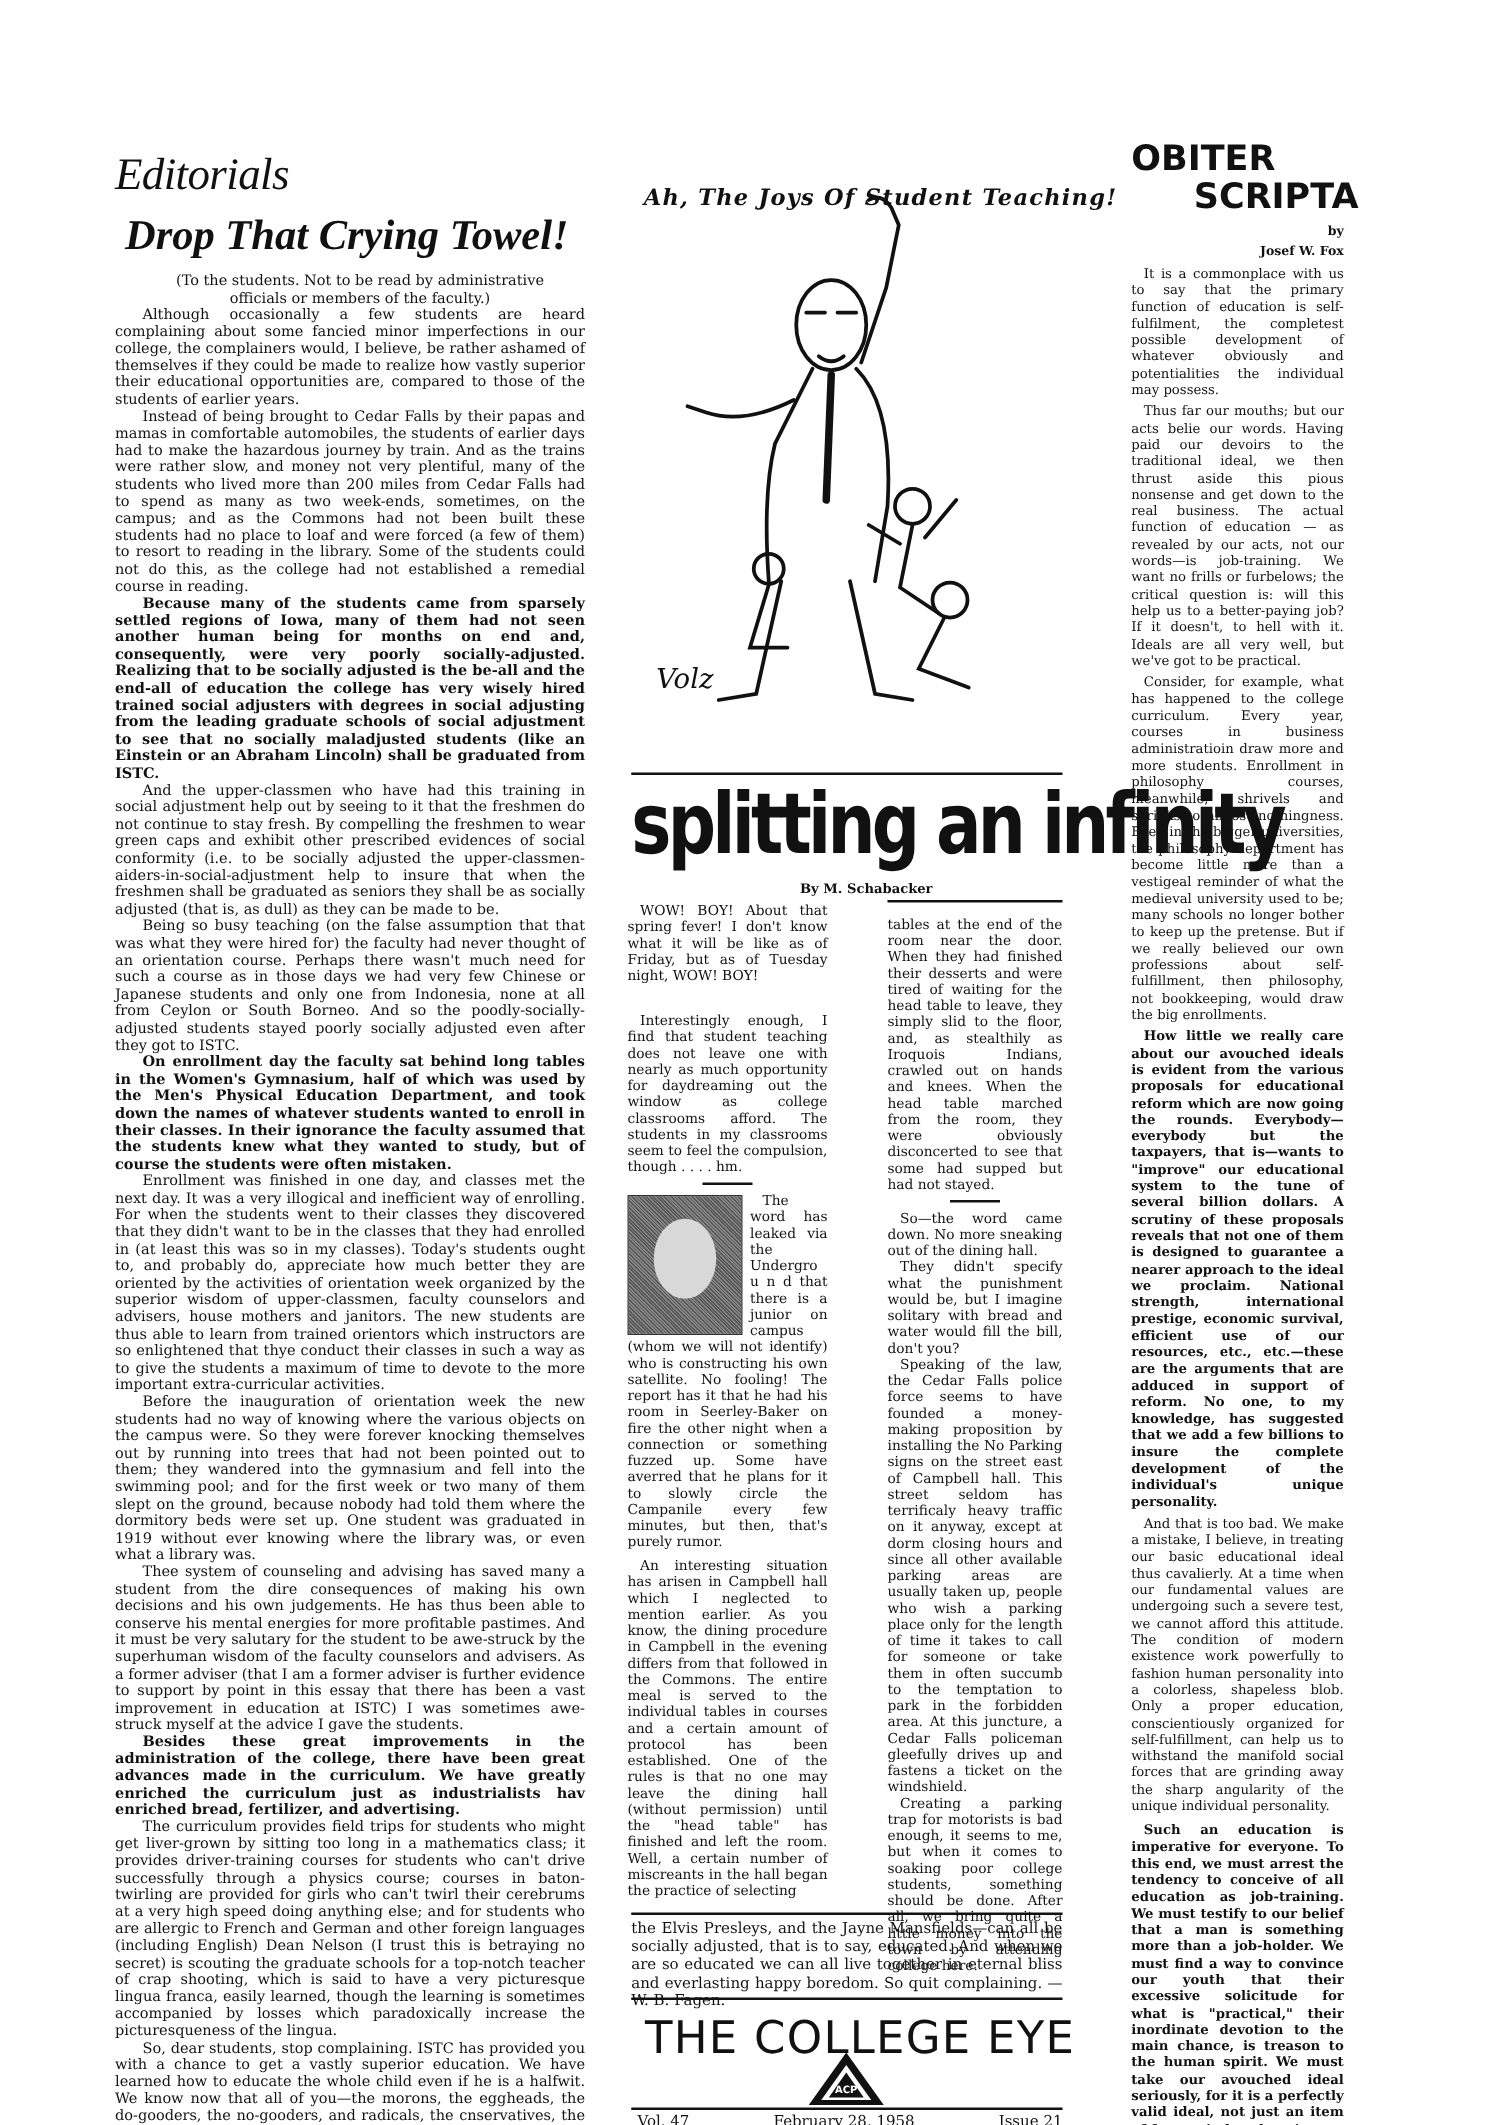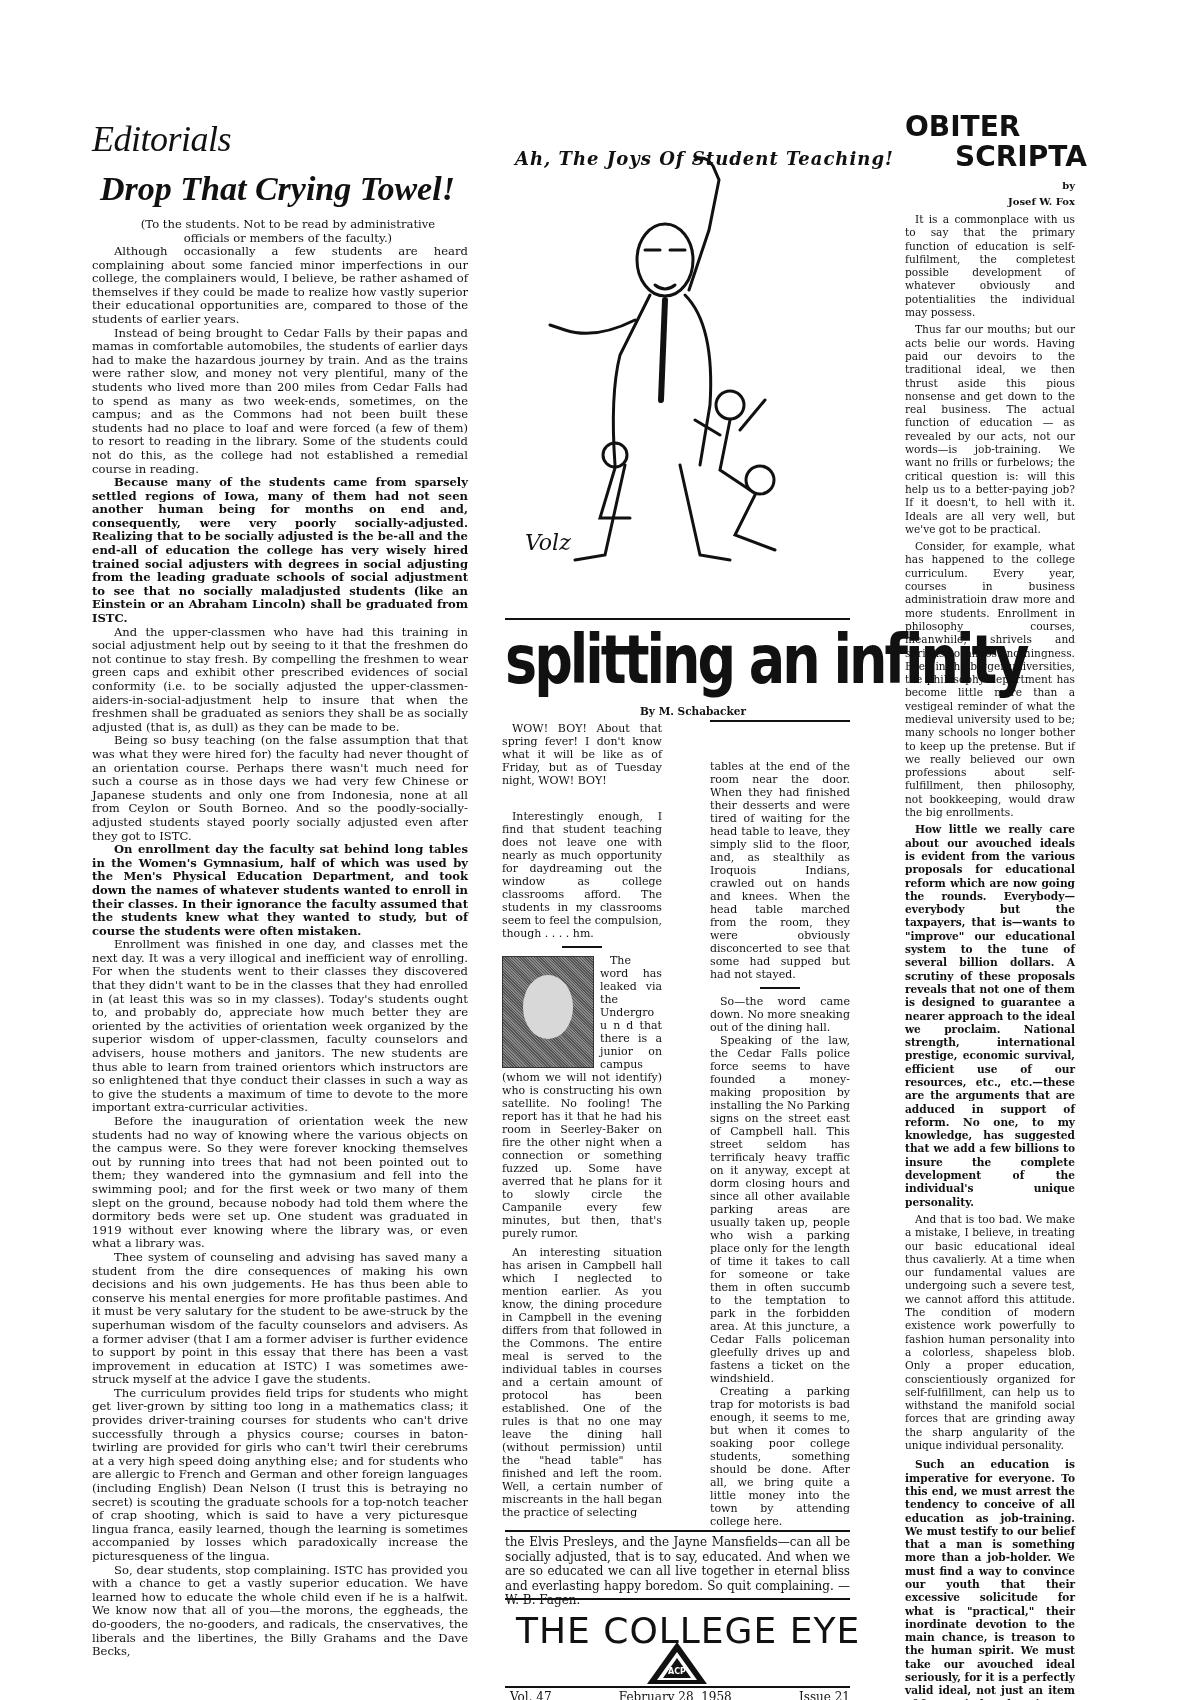--- a/index.html
+++ b/index.html
@@ -12,21 +12,21 @@
   .masthead-left { left:92px; top:118px; font-family:"Liberation Serif", serif; font-style:italic; font-size:36px; letter-spacing:-0.5px; }
   .drop-title { left:100px; top:170px; font-family:"Liberation Serif", serif; font-style:italic; font-weight:bold; font-size:34px; }
   .sub-note { left:118px; top:218px; width:340px; font-size:11.6px; line-height:13.6px; text-align:center; }
   .left-col { left:92px; top:245px; width:376px; }
   .cartoon-title { left:515px; top:128px; font-family:"DejaVu Serif", serif; font-style:italic; font-weight:bold; font-size:18px; letter-spacing:1px;margin-top:20px; }
   .cartoon { left:505px; top:150px; width:340px; height:435px; }
   .rule { background:#111; height:2px; }
   .split-title { left:505px; top:620px; font-family:"DejaVu Sans", sans-serif; font-weight:bold; font-size:54px; letter-spacing:-3px; transform:scaleY(1.25); transform-origin:top left; }
   .byline { left:640px; top:705px; font-size:10.5px; font-weight:bold; }
   .mid-col-a { left:502px; top:720px; width:160px; }
-  .mid-col-b { left:710px; top:760px; width:140px; }
+  .mid-col-b { left:710px; top:733px; width:140px; }
   .photo { background:repeating-linear-gradient(45deg,#888 0 1px,#555 1px 2px); border:1px solid #333; }
   .photo-face { position:absolute; border-radius:50%; background:#d8d8d8; }
   .right-col { left:905px; top:213px; width:170px; }
   .obiter { left:905px; top:112px; font-family:"DejaVu Sans", sans-serif; font-weight:bold; font-size:28px; line-height:30px; }
   .fagen { left:505px; top:1535px; width:345px; font-size:12px; line-height:14.5px; text-align:justify; }
   .collegeeye { left:516px; top:1610px; font-family:"DejaVu Sans", sans-serif; font-size:36px; letter-spacing:1px; }
   .voline { left:510px; top:1690px; width:340px; display:flex; justify-content:space-between; font-size:12px; }
 </style>
 </head>
 <body>
@@ -37,20 +37,21 @@
 <div class="abs col-text left-col">
   <p>Although occasionally a few students are heard complaining about some fancied minor imperfections in our college, the complainers would, I believe, be rather ashamed of themselves if they could be made to realize how vastly superior their educational opportunities are, compared to those of the students of earlier years.</p>
   <p>Instead of being brought to Cedar Falls by their papas and mamas in comfortable automobiles, the students of earlier days had to make the hazardous journey by train. And as the trains were rather slow, and money not very plentiful, many of the students who lived more than 200 miles from Cedar Falls had to spend as many as two week-ends, sometimes, on the campus; and as the Commons had not been built these students had no place to loaf and were forced (a few of them) to resort to reading in the library. Some of the students could not do this, as the college had not established a remedial course in reading.</p>
   <p class="bold">Because many of the students came from sparsely settled regions of Iowa, many of them had not seen another human being for months on end and, consequently, were very poorly socially-adjusted. Realizing that to be socially adjusted is the be-all and the end-all of education the college has very wisely hired trained social adjusters with degrees in social adjusting from the leading graduate schools of social adjustment to see that no socially maladjusted students (like an Einstein or an Abraham Lincoln) shall be graduated from ISTC.</p>
   <p>And the upper-classmen who have had this training in social adjustment help out by seeing to it that the freshmen do not continue to stay fresh. By compelling the freshmen to wear green caps and exhibit other prescribed evidences of social conformity (i.e. to be socially adjusted the upper-classmen-aiders-in-social-adjustment help to insure that when the freshmen shall be graduated as seniors they shall be as socially adjusted (that is, as dull) as they can be made to be.</p>
   <p>Being so busy teaching (on the false assumption that that was what they were hired for) the faculty had never thought of an orientation course. Perhaps there wasn't much need for such a course as in those days we had very few Chinese or Japanese students and only one from Indonesia, none at all from Ceylon or South Borneo. And so the poodly-socially-adjusted students stayed poorly socially adjusted even after they got to ISTC.</p>
   <p class="bold">On enrollment day the faculty sat behind long tables in the Women's Gymnasium, half of which was used by the Men's Physical Education Department, and took down the names of whatever students wanted to enroll in their classes. In their ignorance the faculty assumed that the students knew what they wanted to study, but of course the students were often mistaken.</p>
   <p>Enrollment was finished in one day, and classes met the next day. It was a very illogical and inefficient way of enrolling. For when the students went to their classes they discovered that they didn't want to be in the classes that they had enrolled in (at least this was so in my classes). Today's students ought to, and probably do, appreciate how much better they are oriented by the activities of orientation week organized by the superior wisdom of upper-classmen, faculty counselors and advisers, house mothers and janitors. The new students are thus able to learn from trained orientors which instructors are so enlightened that thye conduct their classes in such a way as to give the students a maximum of time to devote to the more important extra-curricular activities.</p>
   <p>Before the inauguration of orientation week the new students had no way of knowing where the various objects on the campus were. So they were forever knocking themselves out by running into trees that had not been pointed out to them; they wandered into the gymnasium and fell into the swimming pool; and for the first week or two many of them slept on the ground, because nobody had told them where the dormitory beds were set up. One student was graduated in 1919 without ever knowing where the library was, or even what a library was.</p>
   <p>Thee system of counseling and advising has saved many a student from the dire consequences of making his own decisions and his own judgements. He has thus been able to conserve his mental energies for more profitable pastimes. And it must be very salutary for the student to be awe-struck by the superhuman wisdom of the faculty counselors and advisers. As a former adviser (that I am a former adviser is further evidence to support by point in this essay that there has been a vast improvement in education at ISTC) I was sometimes awe-struck myself at the advice I gave the students.</p>
+  <p class="bold">Besides these great improvements in the administration of the college, there have been great advances made in the curriculum. We have greatly enriched the curriculum just as industrialists hav enriched bread, fertilizer, and advertising.</p>
   <p>The curriculum provides field trips for students who might get liver-grown by sitting too long in a mathematics class; it provides driver-training courses for students who can't drive successfully through a physics course; courses in baton-twirling are provided for girls who can't twirl their cerebrums at a very high speed doing anything else; and for students who are allergic to French and German and other foreign languages (including English) Dean Nelson (I trust this is betraying no secret) is scouting the graduate schools for a top-notch teacher of crap shooting, which is said to have a very picturesque lingua franca, easily learned, though the learning is sometimes accompanied by losses which paradoxically increase the picturesqueness of the lingua.</p>
   <p>So, dear students, stop complaining. ISTC has provided you with a chance to get a vastly superior education. We have learned how to educate the whole child even if he is a halfwit. We know now that all of you—the morons, the eggheads, the do-gooders, the no-gooders, and radicals, the cnservatives, the liberals and the libertines, the Billy Grahams and the Dave Becks,</p>
 </div>
 
 <div class="abs cartoon-title">Ah, The Joys Of Student Teaching!</div>
 <div class="abs cartoon">
   <svg width="340" height="435" viewBox="0 0 340 435">
     <g fill="none" stroke="#111" stroke-width="3" stroke-linecap="round">
 
       <path d="M190 10 q10 -6 18 6 l6 14 q-4 20 -10 50 l-20 60"></path>
@@ -90,20 +91,21 @@
     <div class="photo-face" style="left:20px; top:18px; width:50px; height:64px;"></div>
   </div>
   <p style="text-indent:10px;">The word has leaked via the Undergro u n d that there is a junior on campus (whom we will not identify) who is constructing his own satellite. No fooling! The report has it that he had his room in Seerley-Baker on fire the other night when a connection or something fuzzed up. Some have averred that he plans for it to slowly circle the Campanile every few minutes, but then, that's purely rumor.</p>
   <p style="text-indent:10px; margin-top:6px;">An interesting situation has arisen in Campbell hall which I neglected to mention earlier. As you know, the dining procedure in Campbell in the evening differs from that followed in the Commons. The entire meal is served to the individual tables in courses and a certain amount of protocol has been established. One of the rules is that no one may leave the dining hall (without permission) until the "head table" has finished and left the room. Well, a certain number of miscreants in the hall began the practice of selecting</p>
 </div>
 
 <div class="abs col-text mid-col-b" style="font-size:11px; line-height:13px;">
   <p style="text-indent:0;">tables at the end of the room near the door. When they had finished their desserts and were tired of waiting for the head table to leave, they simply slid to the floor, and, as stealthily as Iroquois Indians, crawled out on hands and knees. When the head table marched from the room, they were obviously disconcerted to see that some had supped but had not stayed.</p>
   <div style="width:40px; height:1.5px; background:#111; margin:6px auto;"></div>
   <p style="text-indent:10px;">So—the word came down. No more sneaking out of the dining hall.</p>
+  <p style="text-indent:10px;">They didn't specify what the punishment would be, but I imagine solitary with bread and water would fill the bill, don't you?</p>
   <p style="text-indent:10px;">Speaking of the law, the Cedar Falls police force seems to have founded a money-making proposition by installing the No Parking signs on the street east of Campbell hall. This street seldom has terrificaly heavy traffic on it anyway, except at dorm closing hours and since all other available parking areas are usually taken up, people who wish a parking place only for the length of time it takes to call for someone or take them in often succumb to the temptation to park in the forbidden area. At this juncture, a Cedar Falls policeman gleefully drives up and fastens a ticket on the windshield.</p>
   <p style="text-indent:10px;">Creating a parking trap for motorists is bad enough, it seems to me, but when it comes to soaking poor college students, something should be done. After all, we bring quite a little money into the town by attending college here.</p>
 </div>
 
 <div class="abs rule" style="left:505px; top:1530px; width:345px;"></div>
 <div class="abs fagen">the Elvis Presleys, and the Jayne Mansfields—can all be socially adjusted, that is to say, educated. And when we are so educated we can all live together in eternal bliss and everlasting happy boredom. So quit complaining. —W. B. Fagen.</div>
 <div class="abs rule" style="left:505px; top:1598px; width:345px;"></div>
 
 <div class="abs collegeeye">THE COLLEGE EYE</div>
 <div class="abs" style="left:645px; top:1640px; width:64px; height:50px;">

